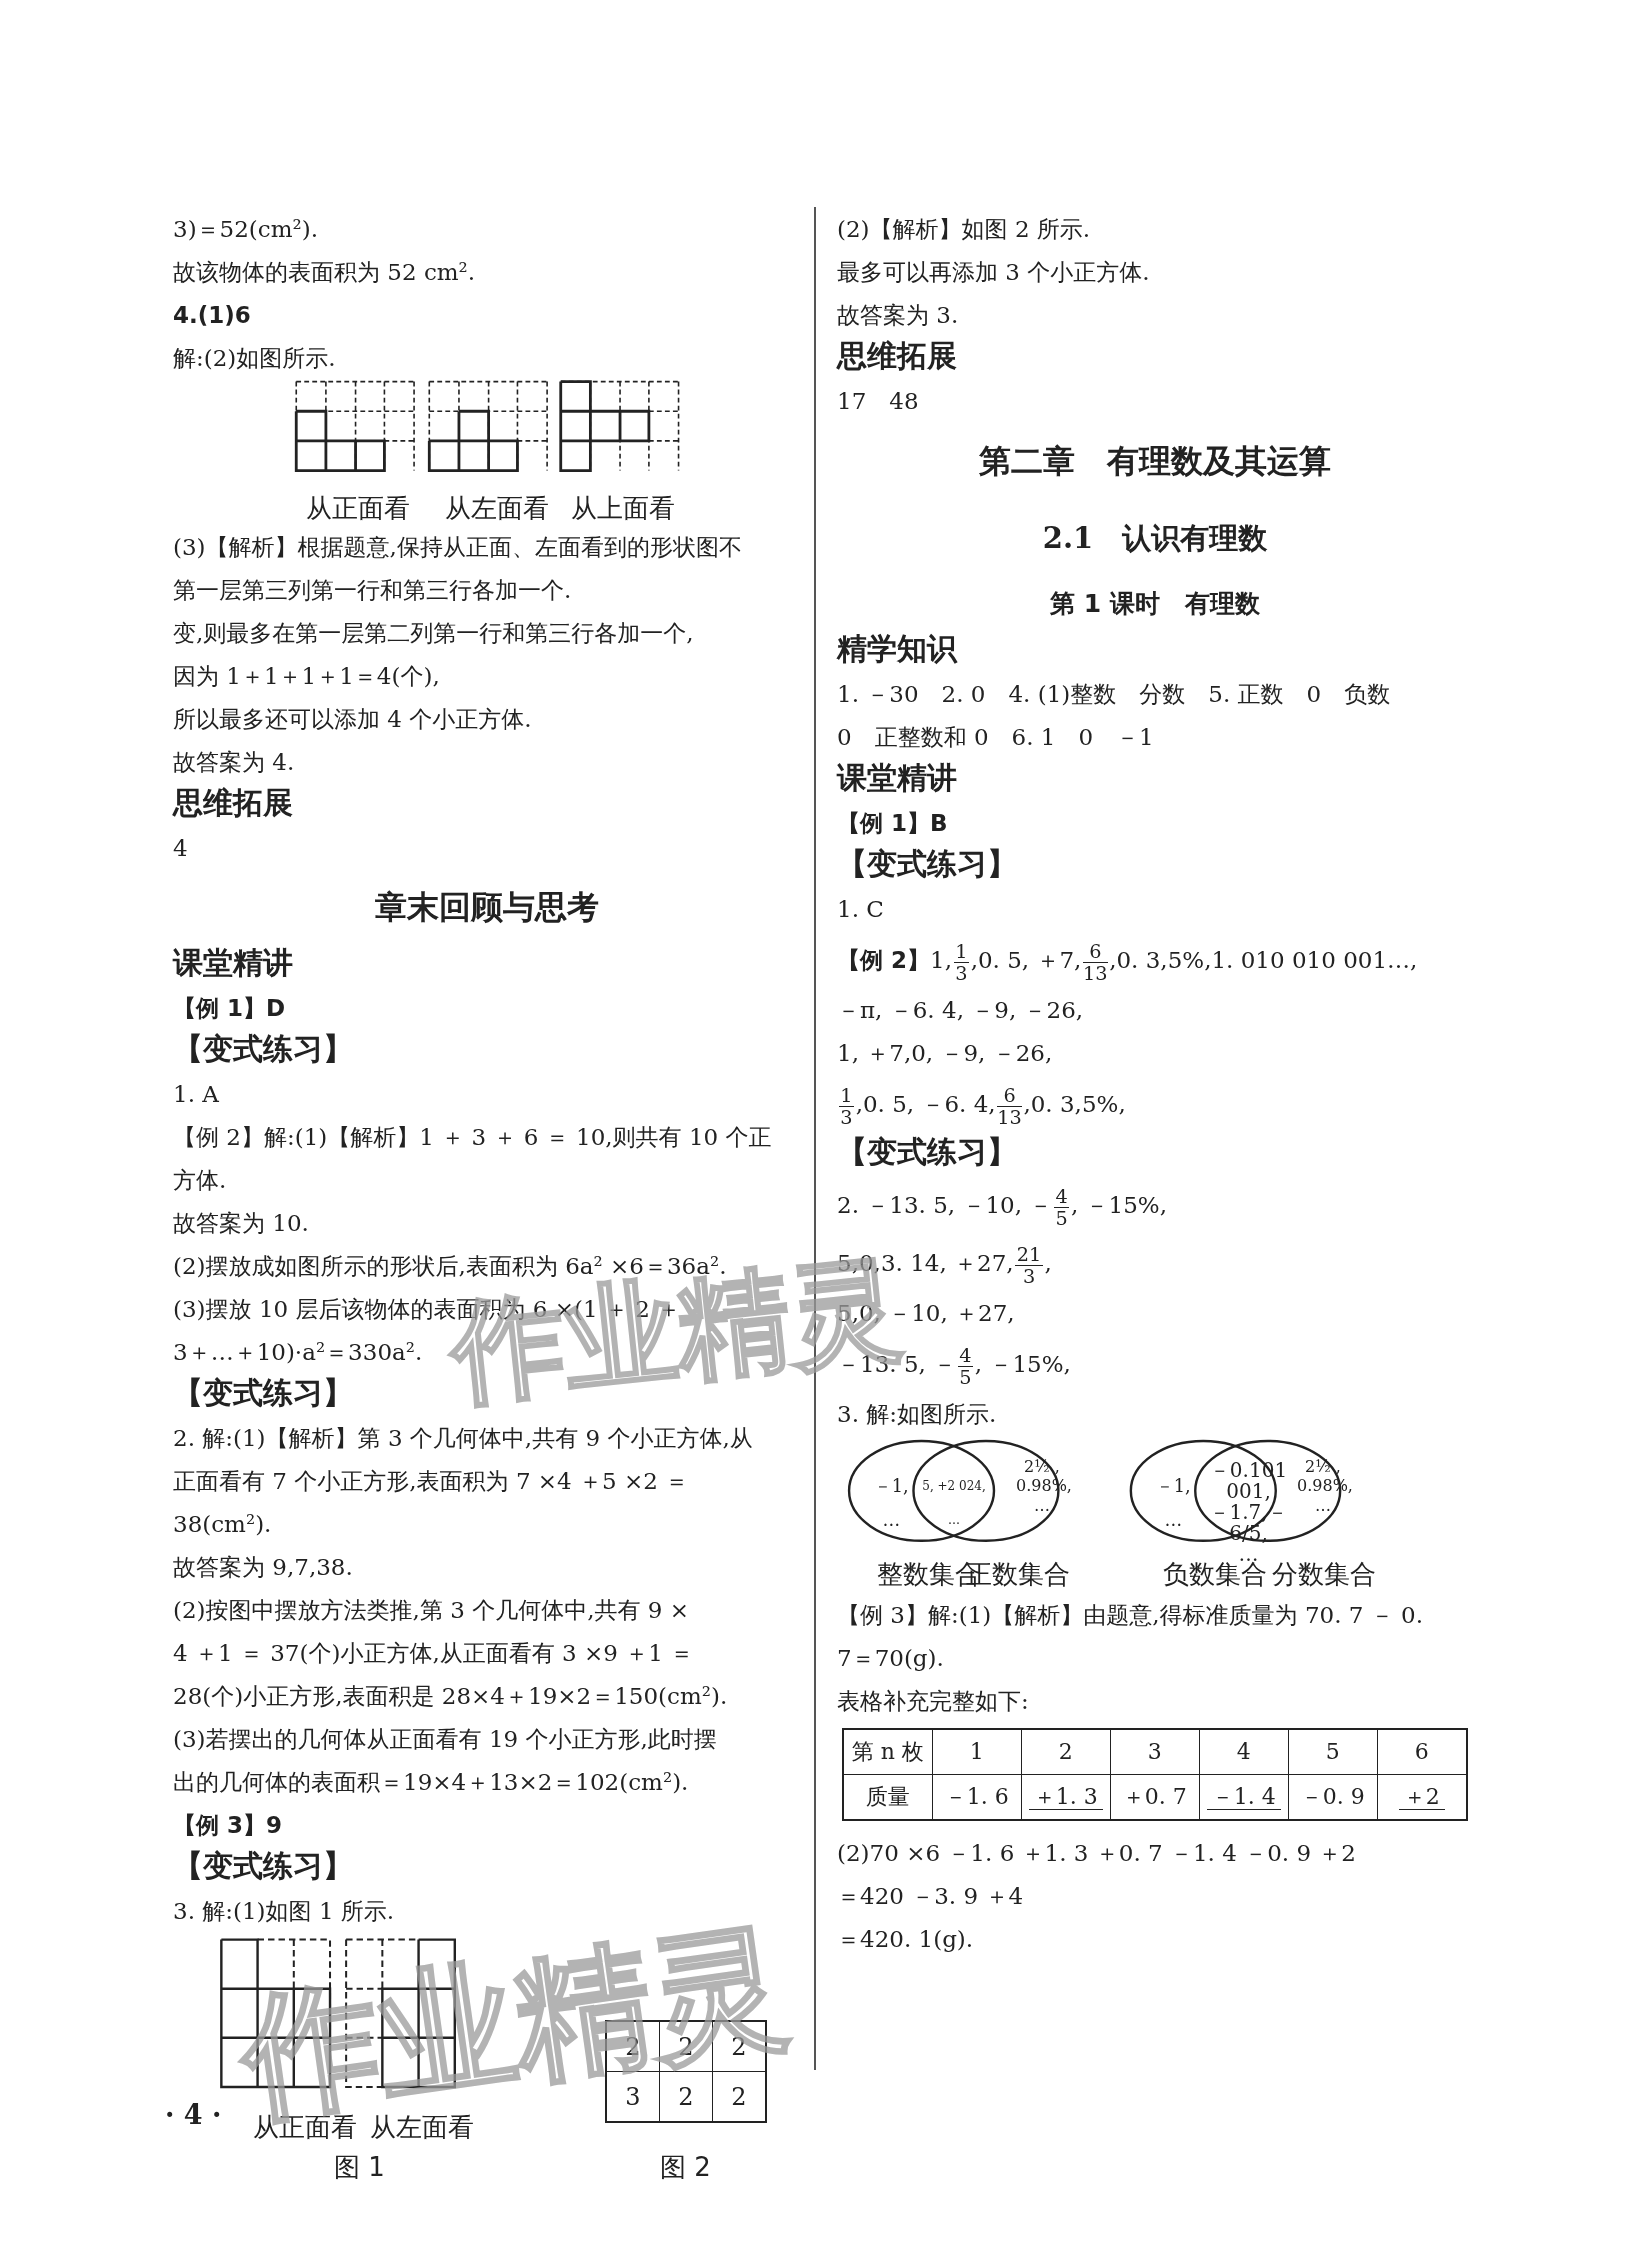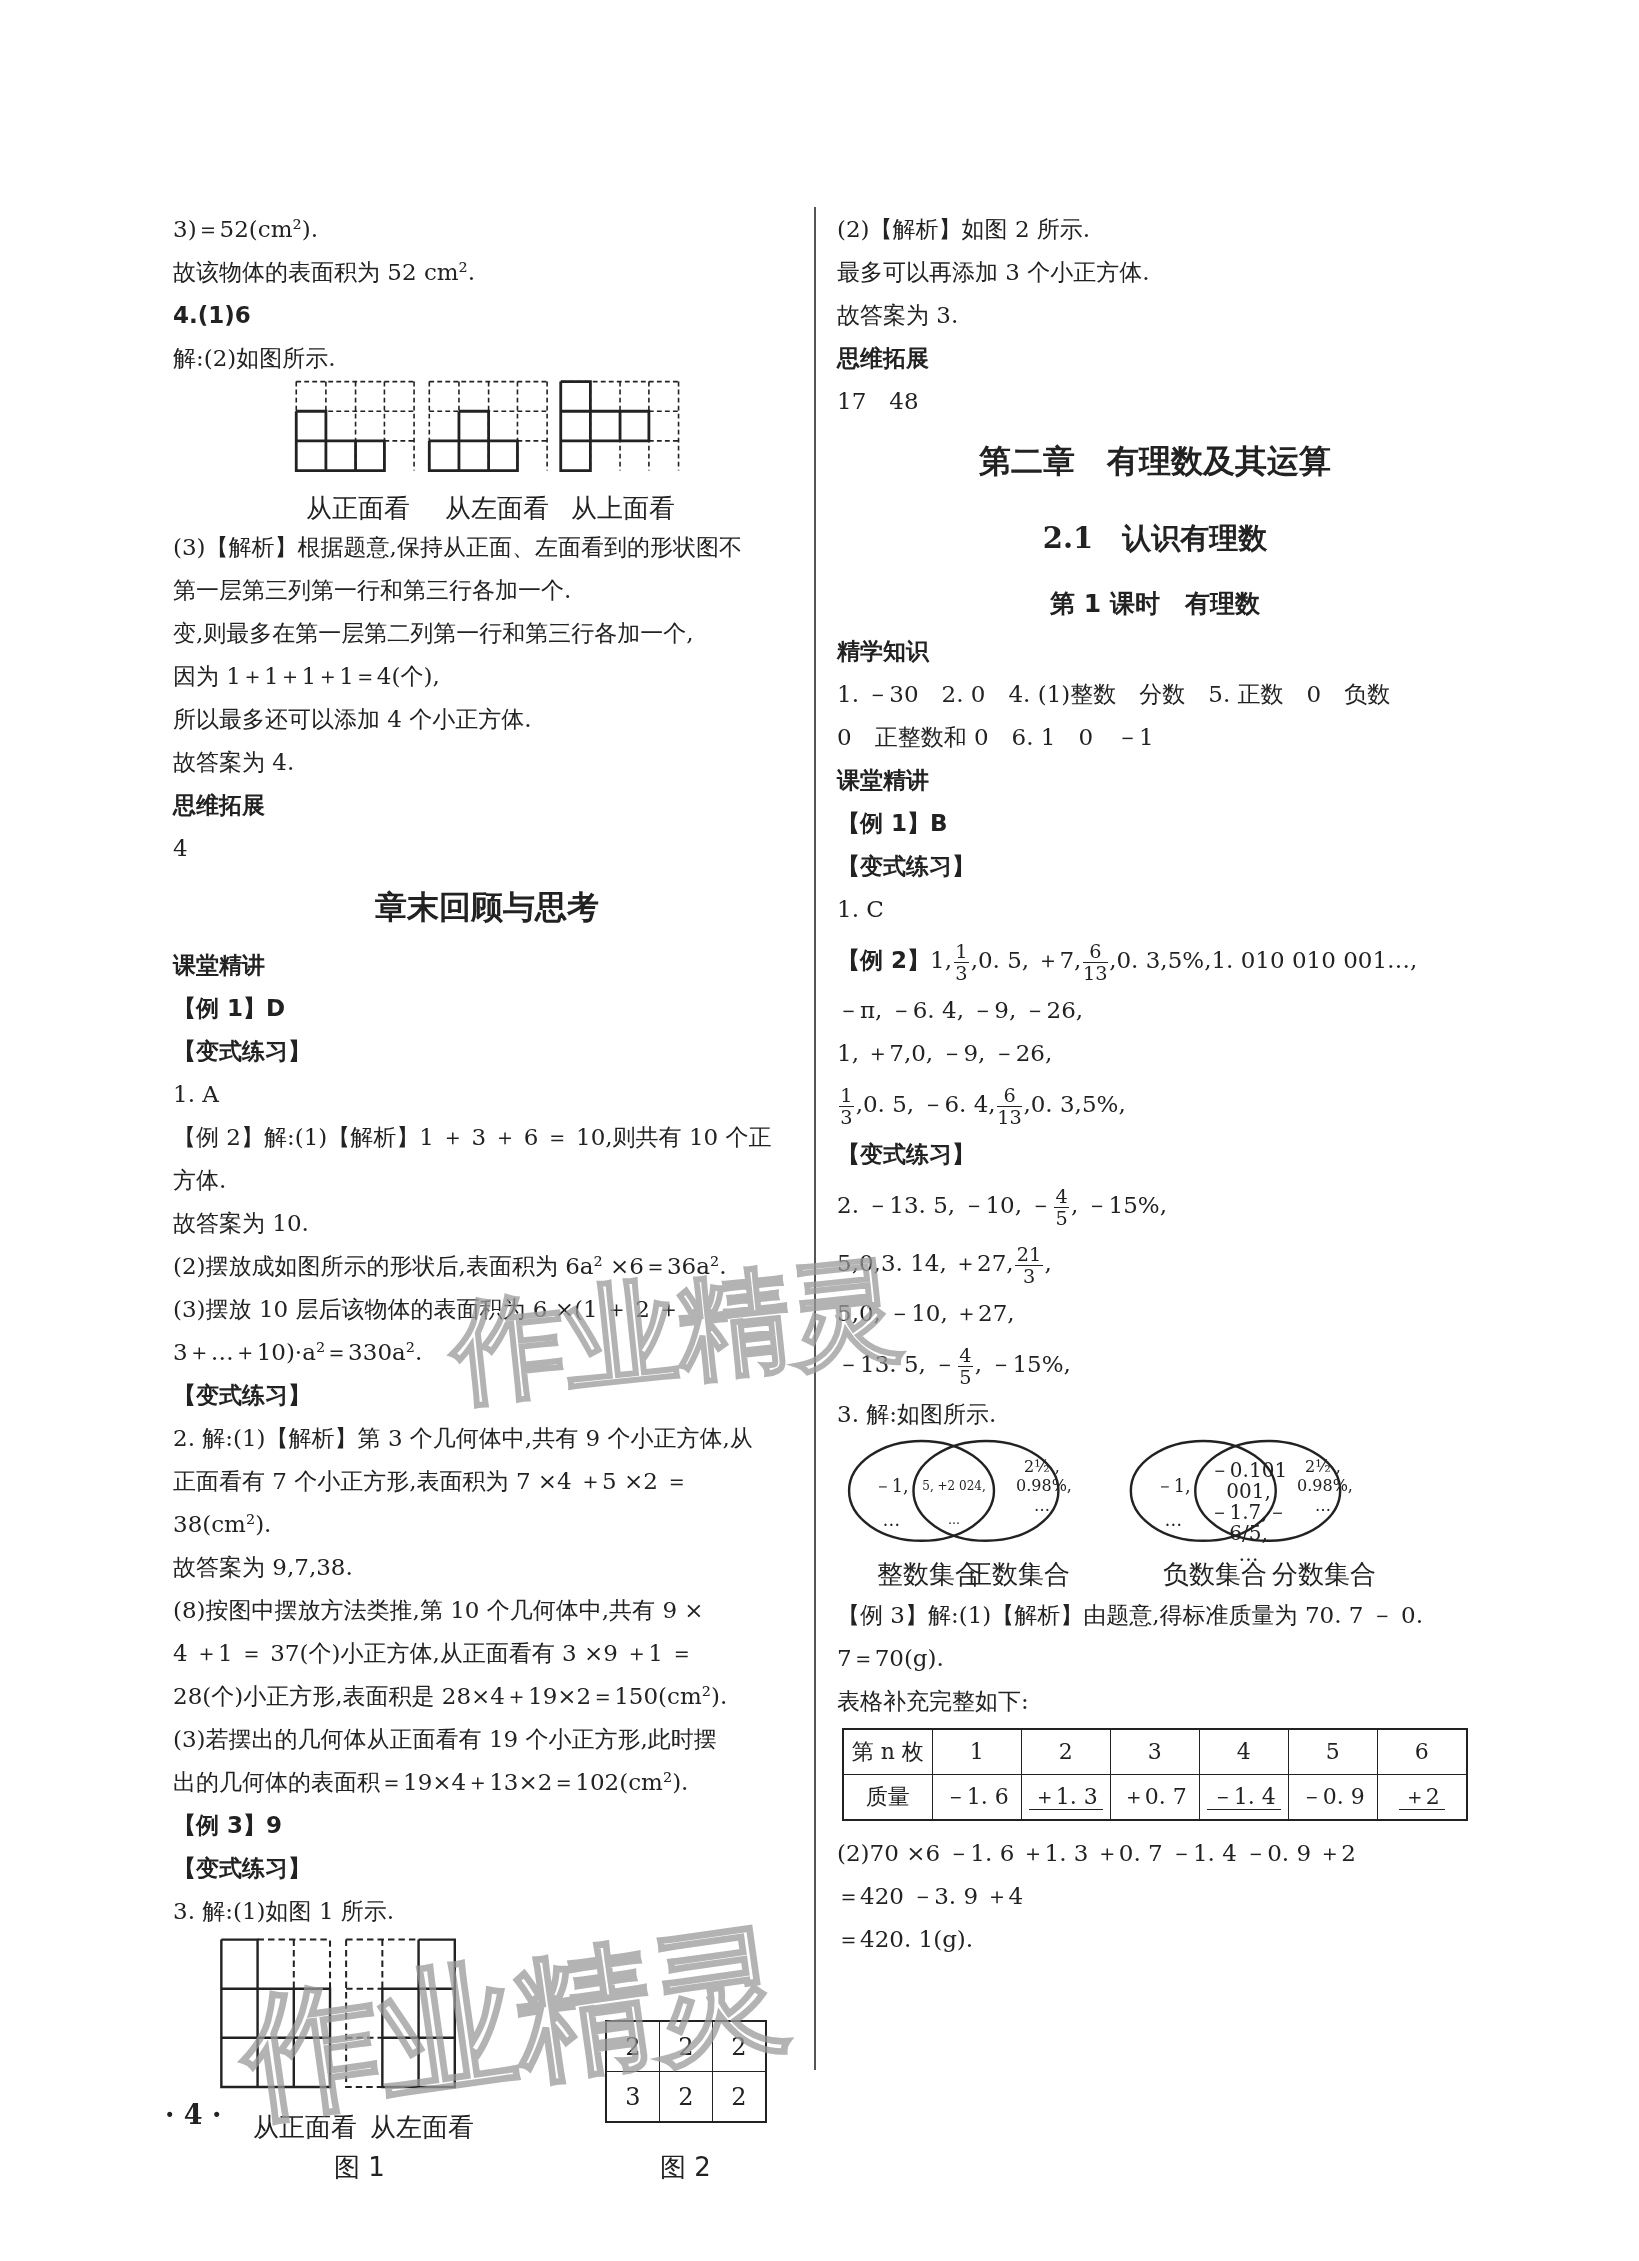--- a/index.html
+++ b/index.html
@@ -5,21 +5,21 @@
   html,body{margin:0;padding:0;background:#fff;}
   body{width:1640px;height:2261px;position:relative;overflow:hidden;
        font-family:"DejaVu Serif","Liberation Serif",serif;color:#222;}
   .page{position:absolute;left:0;top:0;width:1640px;height:2261px;}
   .col{position:absolute;}
   .left{left:173px;top:208px;width:628px;}
   .right{left:837px;top:208px;width:636px;}
   .divider{position:absolute;left:814px;top:207px;width:1.6px;height:1863px;background:#555;}
   .ln{height:43px;line-height:43px;font-size:23px;white-space:nowrap;position:relative;}
   .b{font-weight:bold;font-family:"DejaVu Sans","Liberation Sans",sans-serif;}
-  .sec{font-weight:bold;font-family:Liberation Serif, serif;font-size:23px;}
+  .sec{font-weight:bold;font-family:Liberation Mono, monospace;font-size:30px;}
   .h1{text-align:center;font-weight:bold;font-family:"DejaVu Sans","Liberation Sans",sans-serif;font-size:32px;height:74px;line-height:74px;}
   .h2{text-align:center;font-weight:bold;font-family:"DejaVu Serif","Liberation Serif",serif;font-size:29px;height:77px;line-height:77px;}
   .h3{text-align:center;font-weight:bold;font-family:"DejaVu Sans","Liberation Sans",sans-serif;font-size:25px;height:53px;line-height:53px;}
   .frac{display:inline-block;vertical-align:middle;text-align:center;font-size:19.3px;line-height:21px;margin:0 1.6px;}
   .frac span{display:block;}
   .frac .num{border-bottom:1.6px solid #222;padding:0 1.6px;}
   .tall{height:58px;line-height:58px;}
   .fig{position:relative;}
   .lbl{font-size:26px;font-family:"DejaVu Sans","Liberation Sans",sans-serif;}
   table.mass{border-collapse:collapse;font-size:22px;}
@@ -85,21 +85,21 @@
     <div class="ln">方体.</div>
     <div class="ln">故答案为 10.</div>
     <div class="ln">(2)摆放成如图所示的形状后,表面积为 6a² ×6＝36a².</div>
     <div class="ln">(3)摆放 10 层后该物体的表面积为 6 ×(1 ＋ 2 ＋</div>
     <div class="ln">3＋…＋10)·a²＝330a².</div>
     <div class="ln sec">【变式练习】</div>
     <div class="ln">2. 解:(1)【解析】第 3 个几何体中,共有 9 个小正方体,从</div>
     <div class="ln">正面看有 7 个小正方形,表面积为 7 ×4 ＋5 ×2 ＝</div>
     <div class="ln">38(cm²).</div>
     <div class="ln">故答案为 9,7,38.</div>
-    <div class="ln">(8)按图中摆放方法类推,第 10 个几何体中,共有 9 ×</div>
+    <div class="ln">(2)按图中摆放方法类推,第 3 个几何体中,共有 9 ×</div>
     <div class="ln">4 ＋1 ＝ 37(个)小正方体,从正面看有 3 ×9 ＋1 ＝</div>
     <div class="ln">28(个)小正方形,表面积是 28×4＋19×2＝150(cm²).</div>
     <div class="ln">(3)若摆出的几何体从正面看有 19 个小正方形,此时摆</div>
     <div class="ln">出的几何体的表面积＝19×4＋13×2＝102(cm²).</div>
     <div class="ln b">【例 3】9</div>
     <div class="ln sec">【变式练习】</div>
     <div class="ln">3. 解:(1)如图 1 所示.</div>
 
     <div class="fig" style="height:258px;">
       <svg width="628" height="161" style="position:absolute;left:0;top:4.8px" viewBox="0 0 780 200">

